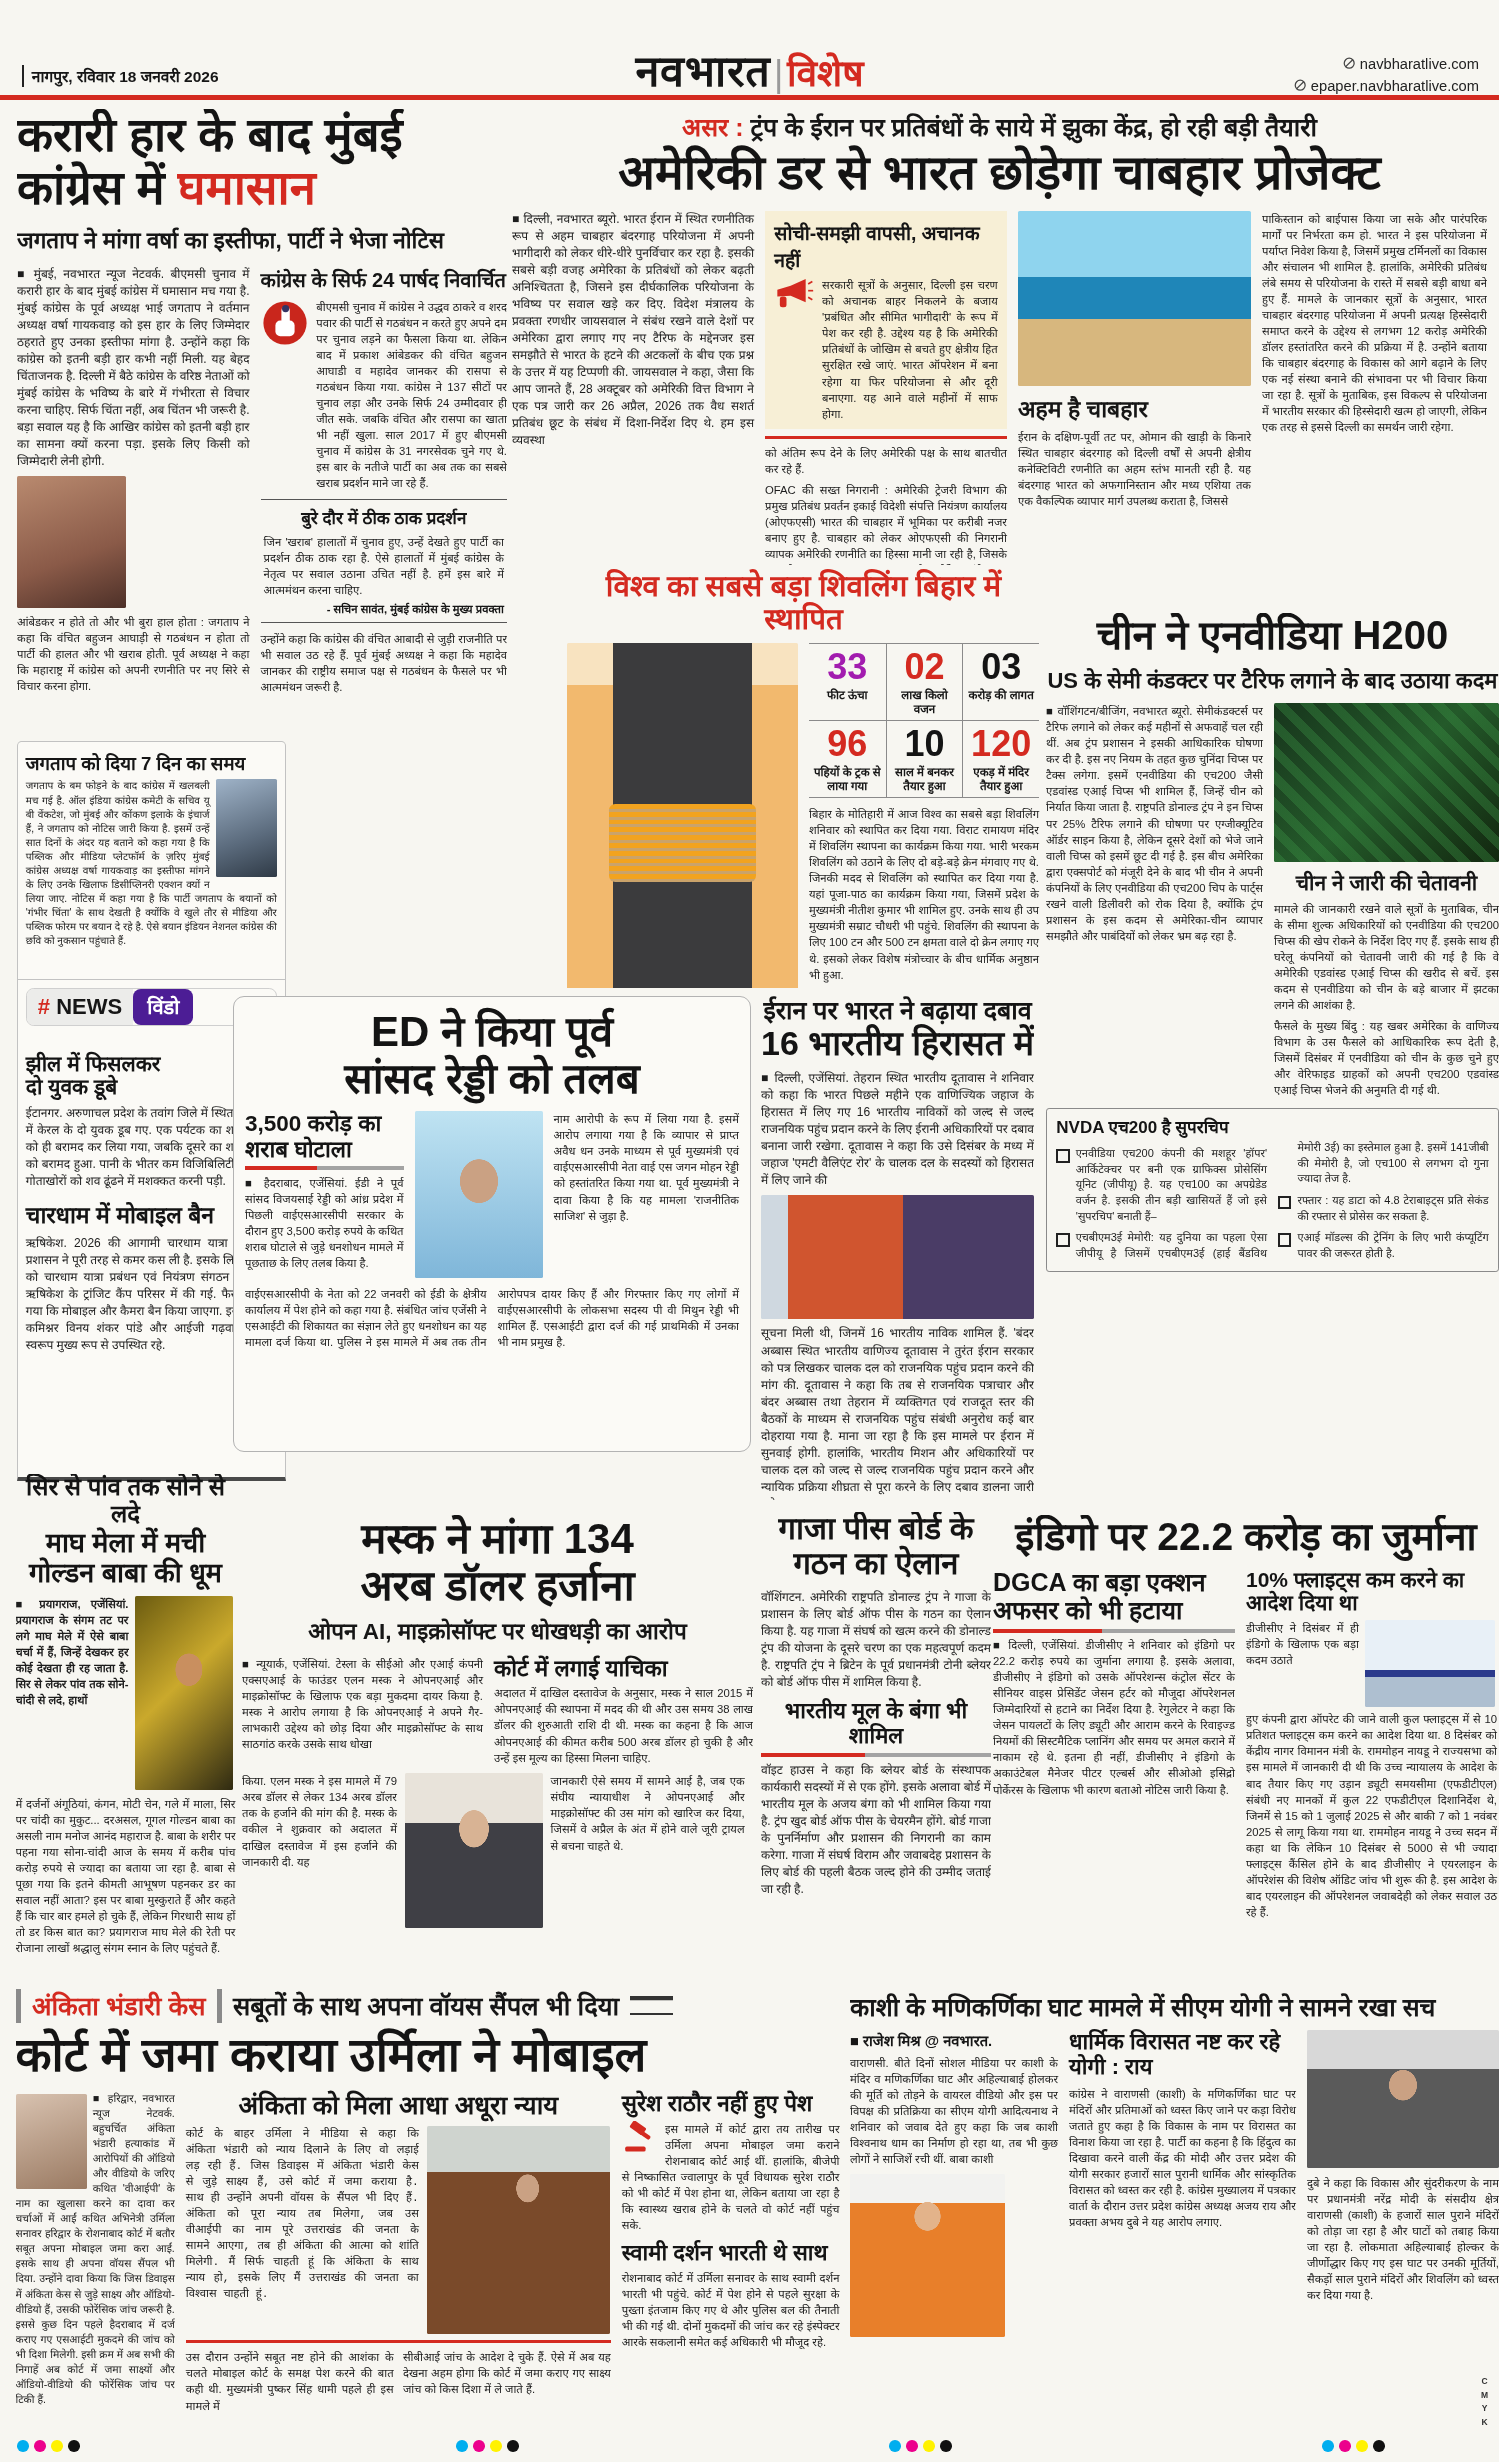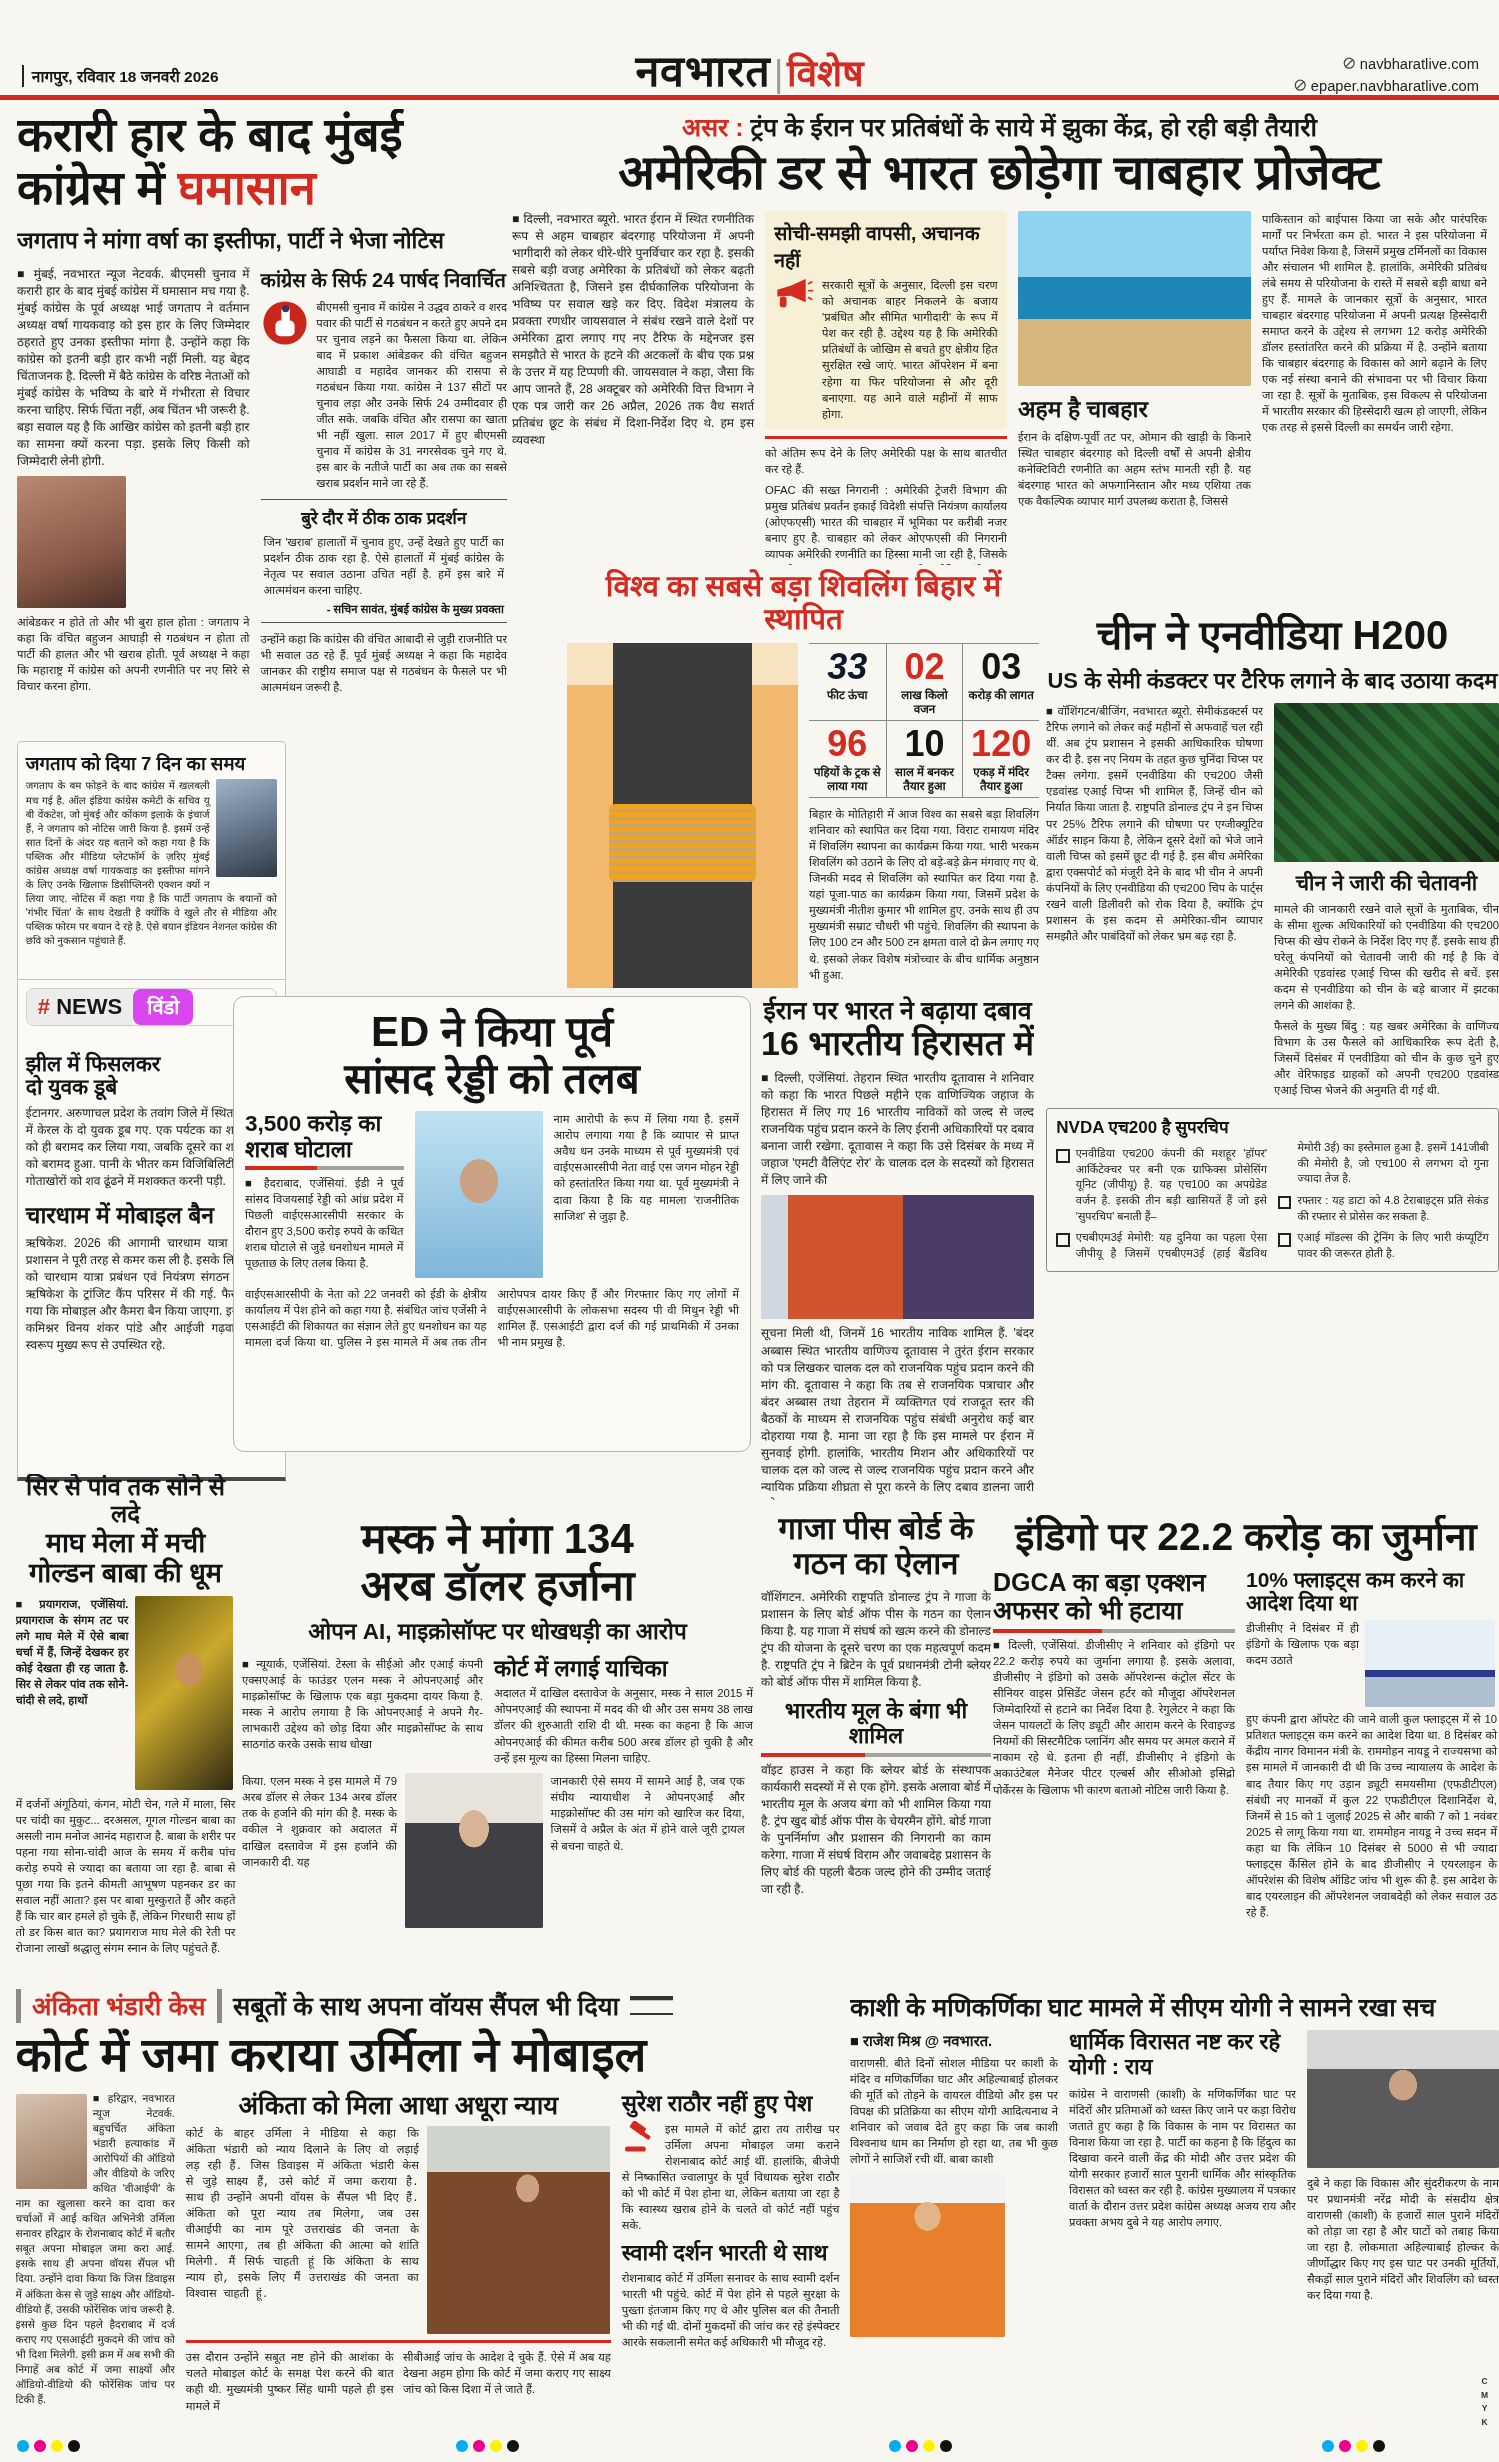--- a/index.html
+++ b/index.html
@@ -22,21 +22,21 @@
   .cols2{column-count:2;column-gap:11px;}
   .redbar{background:#d42a20;}
   .stat-grid{display:grid;grid-template-columns:repeat(3,1fr);border-top:0.8px solid #8a8a8a;border-bottom:0.8px solid #8a8a8a;}
   .stat{padding:4.7px 3.1px;text-align:center;border-left:0.8px solid #8a8a8a;}
   .stat:first-child,.stat:nth-child(4){border-left:none;}
   .stat:nth-child(n+4){border-top:0.8px solid #8a8a8a;}
   .stat .v{font-size:36px;font-weight:800;line-height:1;}
   .stat .l{font-size:11.6px;font-weight:700;line-height:1.2;margin-top:3.1px;}
   .badge-news{display:flex;align-items:stretch;height:36px;border-radius:7.8px;overflow:hidden;border:0.8px solid #cfcfcf;}
   .badge-news .left{display:flex;align-items:center;gap:6.2px;background:#ececea;padding:0 11px;font-weight:800;font-size:22px;}
-  .badge-news .right{display:flex;align-items:center;background:#d946ef;color:#fff;padding:0 14px;font-weight:800;font-size:20px;border-radius:7.8px;}
+  .badge-news .right{display:flex;align-items:center;background:#4c1d95;color:#fff;padding:0 14px;font-weight:800;font-size:20px;border-radius:7.8px;}
   .dots{display:flex;gap:5.4px;}
   .dot{width:11.6px;height:11.6px;border-radius:50%;}
   .gar{position:absolute;left:18%;right:18%;top:46%;height:22%;
        background:repeating-linear-gradient(180deg,#f2a31f 0 4.7px,#caa36a 4.7px 7.8px);border-radius:6.2px;}
   .flexrow{display:flex;gap:11px;}
   .bullet-item{display:flex;gap:6.2px;margin-top:6.2px;}
   .sq{flex:0 0 9.3px;width:9.3px;height:9.3px;border:2.3px solid #222;margin-top:3.1px;}
   .cap{font-weight:800;font-size:21px;margin-top:6.2px;}
   
   .ph-woman{background:linear-gradient(160deg,#b98a6f,#8a5a48 60%,#4d3028);}
@@ -194,21 +194,21 @@
 
   <section class="abs" style="left:567px;top:569px;width:473px;height:419px;overflow:hidden;">
     <div class="hl center red" style="font-size:29.5px;">विश्व का सबसे बड़ा शिवलिंग बिहार में स्थापित</div>
     <div class="flexrow" style="margin-top:7.8px;">
       <div class="photo ph-shiv" style="width:231px;height:351px;">
         <div class="gar"></div>
       </div>
       <div style="width:230px;">
         <div class="stat-grid">
           <div class="stat">
-              <div class="v" style="color:#0f172a;font-style:italic;">33</div>
+              <div class="v" style="color:#a21caf;">33</div>
               <div class="l">फीट ऊंचा</div>
             </div>
           <div class="stat">
               <div class="v red">02</div>
               <div class="l">लाख किलो वजन</div>
             </div>
           <div class="stat">
               <div class="v" style="color:#141414;">03</div>
               <div class="l">करोड़ की लागत</div>
             </div>

